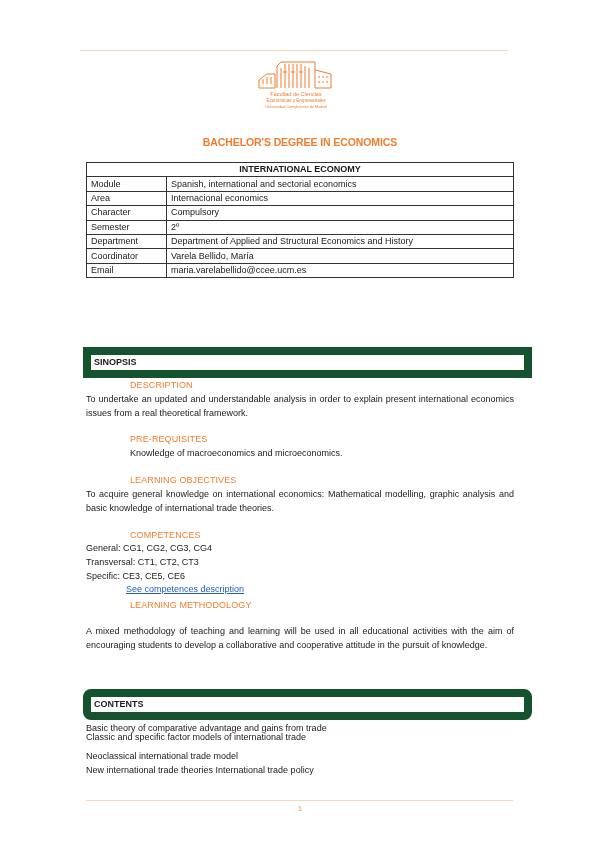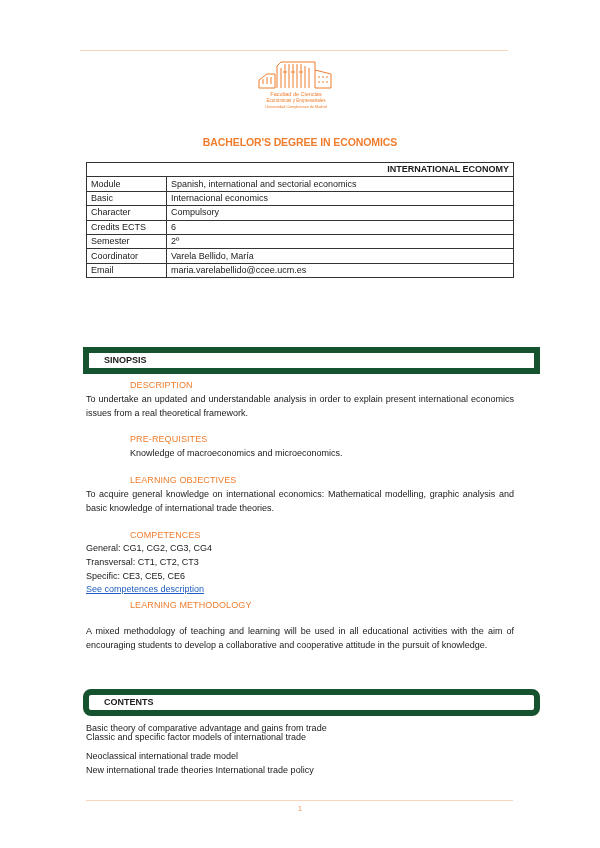--- a/index.html
+++ b/index.html
@@ -7,30 +7,30 @@
          font-family: "Liberation Sans", "DejaVu Sans", sans-serif; color: #1a1a1a; }
   .rule { position: absolute; left: 80px; width: 428px; height: 1px; background: #f8d6bd; }
   .rule.top { top: 50px; }
   .rule.bottom { top: 800px; left: 86px; width: 427px; }
   .logo { position: absolute; left: 255px; top: 58px; width: 82px; height: 54px; }
   .doc-title { position: absolute; left: 0; width: 600px; top: 136px; text-align: center;
                font-size: 10.5px; font-weight: bold; color: #ef7d2d; letter-spacing: -0.1px; }
   table.info { position: absolute; left: 86px; top: 162px; width: 428px; border-collapse: collapse;
                font-size: 9px; }
   table.info td, table.info th { border: 1px solid #333; padding: 0 4px; height: 13.4px; line-height: 13px; text-align: left; font-weight: normal; }
-  table.info th.head { text-align: right; font-weight: bold; font-size: 9px; }
+  table.info th.head { text-align: center; font-weight: bold; font-size: 9px; }
   table.info td.label { width: 71px; }
-  .section-box { position: absolute; left: 83px; width: 430px; height: 15px; border: 6px solid #14532d;
-                 font-size: 9px; font-weight: bold; line-height: 15px; padding-left: 15px; box-sizing: content-box; }
+  .section-box { position: absolute; left: 83px; width: 430px; height: 15px; border: 8px solid #14532d;
+                 font-size: 9px; font-weight: bold; line-height: 15px; padding-left: 3px; box-sizing: content-box; }
   .section-box.sinopsis { top: 347px; }
   .section-box.contents { top: 689px; border-radius: 8px; }
   .sub-h { position: absolute; left: 86px; font-size: 9px; color: #ef7d2d; letter-spacing: 0.1px; padding-left: 44px; }
   .para { position: absolute; left: 86px; width: 428px; font-size: 9px; line-height: 14px; text-align: justify; }
   .line { position: absolute; left: 86px; font-size: 9px; line-height: 14px; white-space: nowrap; }
-  a.link { color: #1f5fbf; text-decoration: underline; }
+  a.link { color: #1f5fbf; text-decoration: underline; margin-left: 40px; }
   .page-num { position: absolute; top: 804px; left: 0; width: 600px; text-align: center; font-size: 8px; color: #ef9a5e; }
 </style>
 </head>
 <body>
 
 <div class="rule top"></div>
 
 <div class="logo">
   <svg width="82" height="54" viewBox="0 0 82 54">
     <g fill="none" stroke="#ef7d2d" stroke-width="1">
@@ -55,34 +55,34 @@
 <table class="info">
   <tbody>
       <tr>
     <th class="head" colspan="2">INTERNATIONAL ECONOMY</th>
   </tr>
   <tr>
     <td class="label">Module</td>
     <td>Spanish, international and sectorial economics</td>
   </tr>
   <tr>
-    <td class="label">Basic</td>
+    <td class="label">Area</td>
     <td>Internacional economics</td>
   </tr>
   <tr>
     <td class="label">Character</td>
     <td>Compulsory</td>
   </tr>
   <tr>
-    <td class="label">Credits ECTS</td>
-    <td>6</td>
+    <td class="label">Semester</td>
+    <td>2º</td>
   </tr>
   <tr>
-    <td class="label">Semester</td>
-    <td>2º</td>
+    <td class="label">Department</td>
+    <td>Department of Applied and Structural Economics and History</td>
   </tr>
   <tr>
     <td class="label">Coordinator</td>
     <td>Varela Bellido, María</td>
   </tr>
   <tr>
     <td class="label">Email</td>
     <td>maria.varelabellido@ccee.ucm.es</td>
   </tr>
 </tbody>

